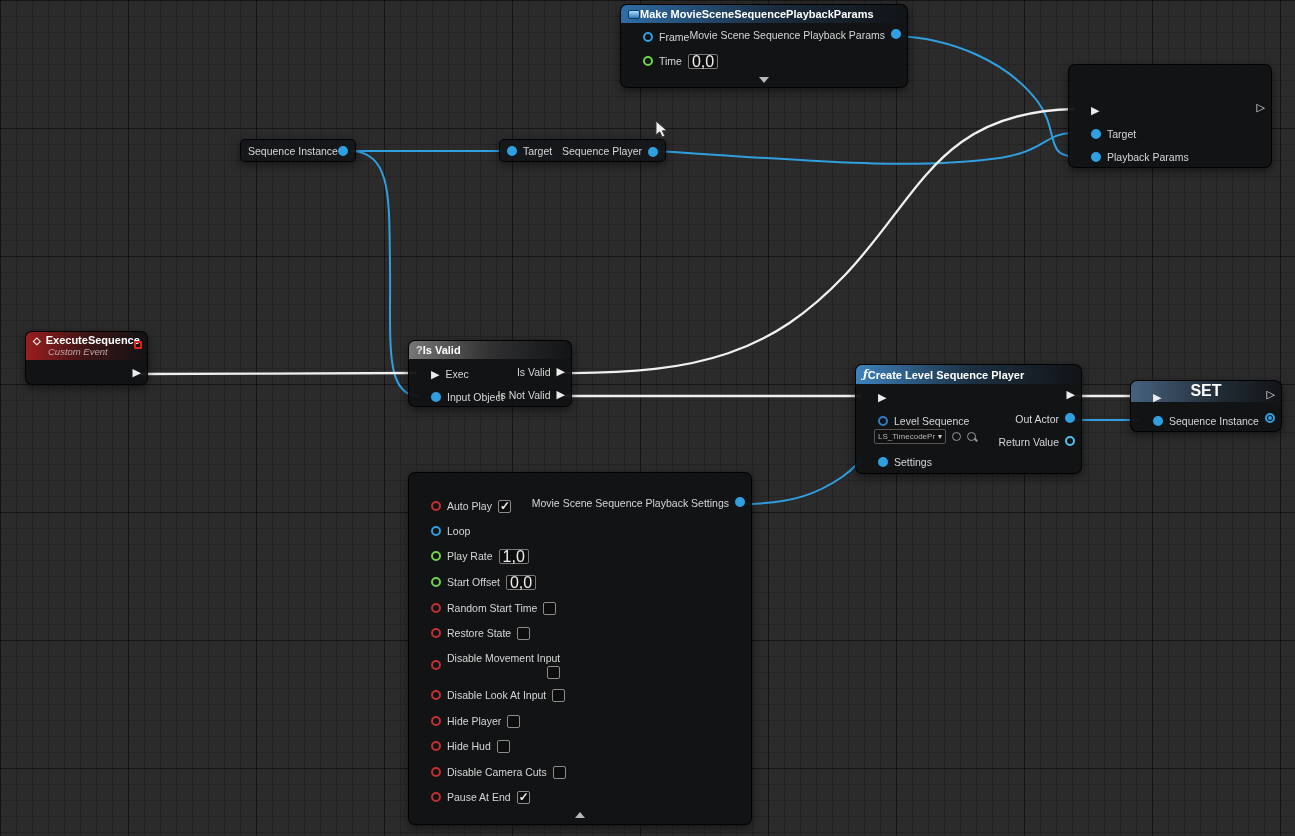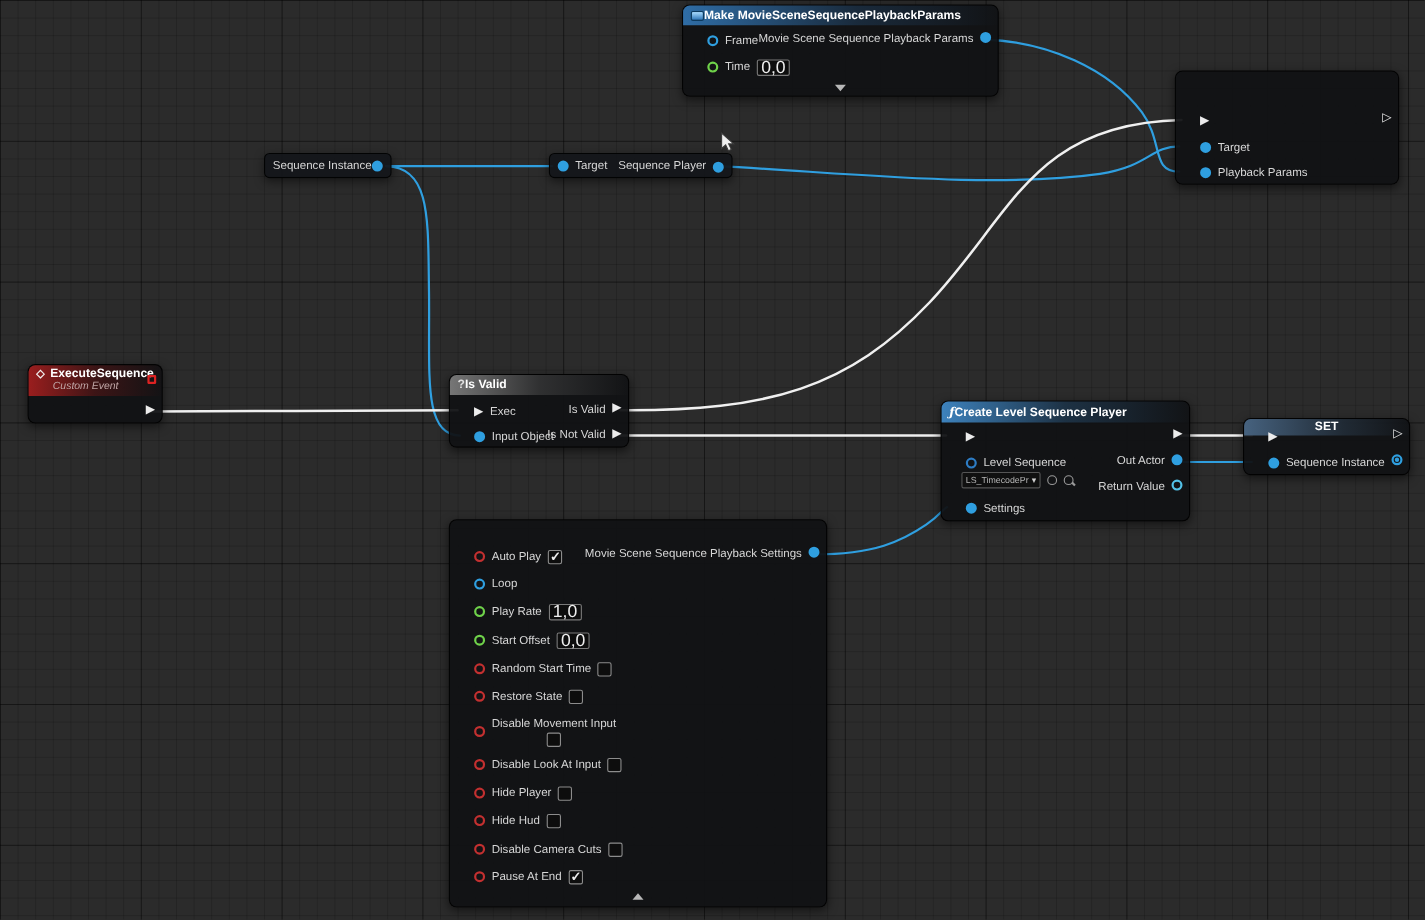--- a/index.html
+++ b/index.html
@@ -33,21 +33,21 @@
     padding:3px 8px 3px 7px; border-radius:6px 6px 0 0;
     color:#fff; font-weight:bold; font-size:11px; white-space:nowrap;
   }
   .hdr2 { display:block; padding:2px 8px 3px 7px; border-radius:6px 6px 0 0; color:#fff; white-space:nowrap; }
   .hdr-line { display:flex; align-items:center; gap:5px; font-weight:bold; font-size:11px; }
   .hdr-fn   { background:linear-gradient(90deg, #3d82bd 0%, rgba(38,74,106,0.55) 50%, rgba(18,28,38,0.05) 100%); }
   .hdr-make { background:linear-gradient(90deg, #2f6da6 0%, rgba(32,62,92,0.55) 55%, rgba(16,26,36,0.05) 100%); }
   .hdr-event{ background:linear-gradient(90deg, #9a1e1e 0%, rgba(96,22,22,0.55) 50%, rgba(40,12,12,0.05) 100%); }
   .hdr-gray { background:linear-gradient(90deg, #767676 0%, rgba(78,78,78,0.5) 50%, rgba(30,30,30,0.05) 100%); }
   .hdr-set  { background:linear-gradient(90deg, #46627f 0%, rgba(42,58,74,0.6) 60%, rgba(20,28,36,0.1) 100%);
-              justify-content:center; padding:1px 8px 2px; font-size:11px; }
+              justify-content:center; padding:1px 8px 2px; font-size:16px; }
   .sub { font-weight:normal; font-style:italic; font-size:9.5px; margin-left:15px; }
   .sub-blue { color:#8fa9c4; }
   .sub-red  { color:#c0a6a6; }
 
   .l { position:absolute; left:22px;  display:flex; align-items:center; gap:6px; white-space:nowrap; height:16px; }
   .r { position:absolute; right:6px; display:flex; align-items:flex-start; gap:6px; white-space:nowrap; height:16px; }
 
   .pin { position:relative; display:inline-block; width:10px; height:10px; border-radius:50%;
          border:2px solid #2f9fe0; flex:none; }
   .pin.filled { background:#2f9fe0; }
@@ -86,21 +86,21 @@
 
   .chev { position:absolute; left:50%; transform:translateX(-50%); width:0; height:0;
           border-left:5px solid transparent; border-right:5px solid transparent; }
   .chev-down { border-top:6px solid #b8b8b8; }
   .chev-up   { border-bottom:6px solid #b8b8b8; }
 
   .getter { display:flex; align-items:center; justify-content:space-between;
             padding:0 7px; height:23px; border-radius:5px;
             background:rgba(20,22,26,0.95); }
   .lbl { color:#d6d6d6; }
-  .col { display:flex; flex-direction:column; align-items:center; gap:2px; }
+  .col { display:flex; flex-direction:column; align-items:flex-end; gap:2px; }
 
   .cursor { position:absolute; z-index:10; }
 </style>
 </head>
 <body>
 
 <div id="canvas">
   <div class="grid"></div>
 
   <svg class="wires" width="1295" height="836" viewBox="0 0 1295 836">

